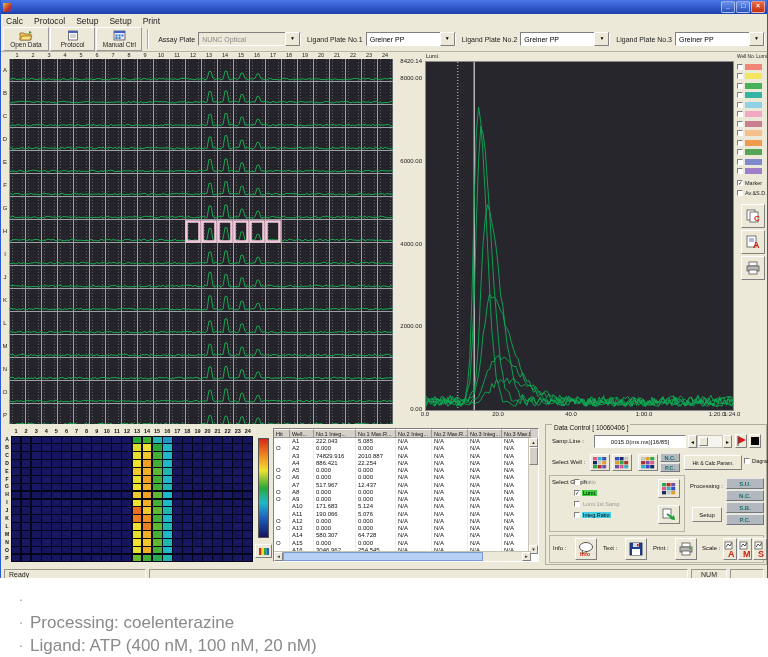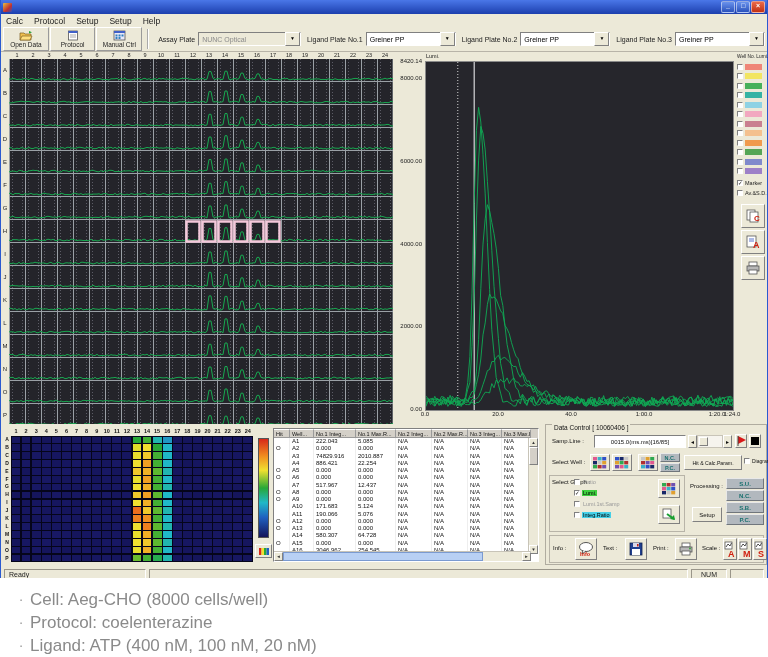--- a/index.html
+++ b/index.html
@@ -100,21 +100,21 @@
         <span class="winbtn">□</span>
         <span class="winbtn close">×</span>
       </span>
     </div>
 
     <div class="menubar" id="menubar">
         <span>Calc</span>
         <span>Protocol</span>
         <span>Setup</span>
         <span>Setup</span>
-        <span>Help</span>
+        <span>Print</span>
       </div>
 
     <div class="toolbar">
       <div class="tbtn">
         <svg width="14" height="11" viewBox="0 0 14 11">
             <path d="M1 3 L5 3 L6 4 L12 4 L12 10 L1 10 Z" fill="#f0c050" stroke="#806020" stroke-width="0.7"></path>
             <path d="M3 6 L13 6 L11 10 L1 10 Z" fill="#ffe080" stroke="#806020" stroke-width="0.7"></path>
             <path d="M10 1 L13 2.2 L10 3.4 Z" fill="#20a030"></path>
           </svg>
         <span>Open Data</span>
@@ -1247,24 +1247,23 @@
       <div class="spanel" style="width:142px;">Ready</div>
       <div class="spanel" style="flex:1;"></div>
       <div class="spanel" style="width:36px;text-align:center;">NUM</div>
       <div class="spanel" style="width:34px;"></div>
     </div>
   </div>
 
   <div class="caption" id="captionLines">
       <div class="cap-line">
         <span class="bullet">·</span>
-        <span>Cell: Aeg-CHO (8000 cells/well)</span>
       </div>
       <div class="cap-line">
         <span class="bullet">·</span>
-        <span>Protocol: coelenterazine</span>
+        <span>Processing: coelenterazine</span>
       </div>
       <div class="cap-line">
         <span class="bullet">·</span>
         <span>Ligand: ATP (400 nM, 100 nM, 20 nM)</span>
       </div>
     </div>
 </div>
 
 </body></html>

